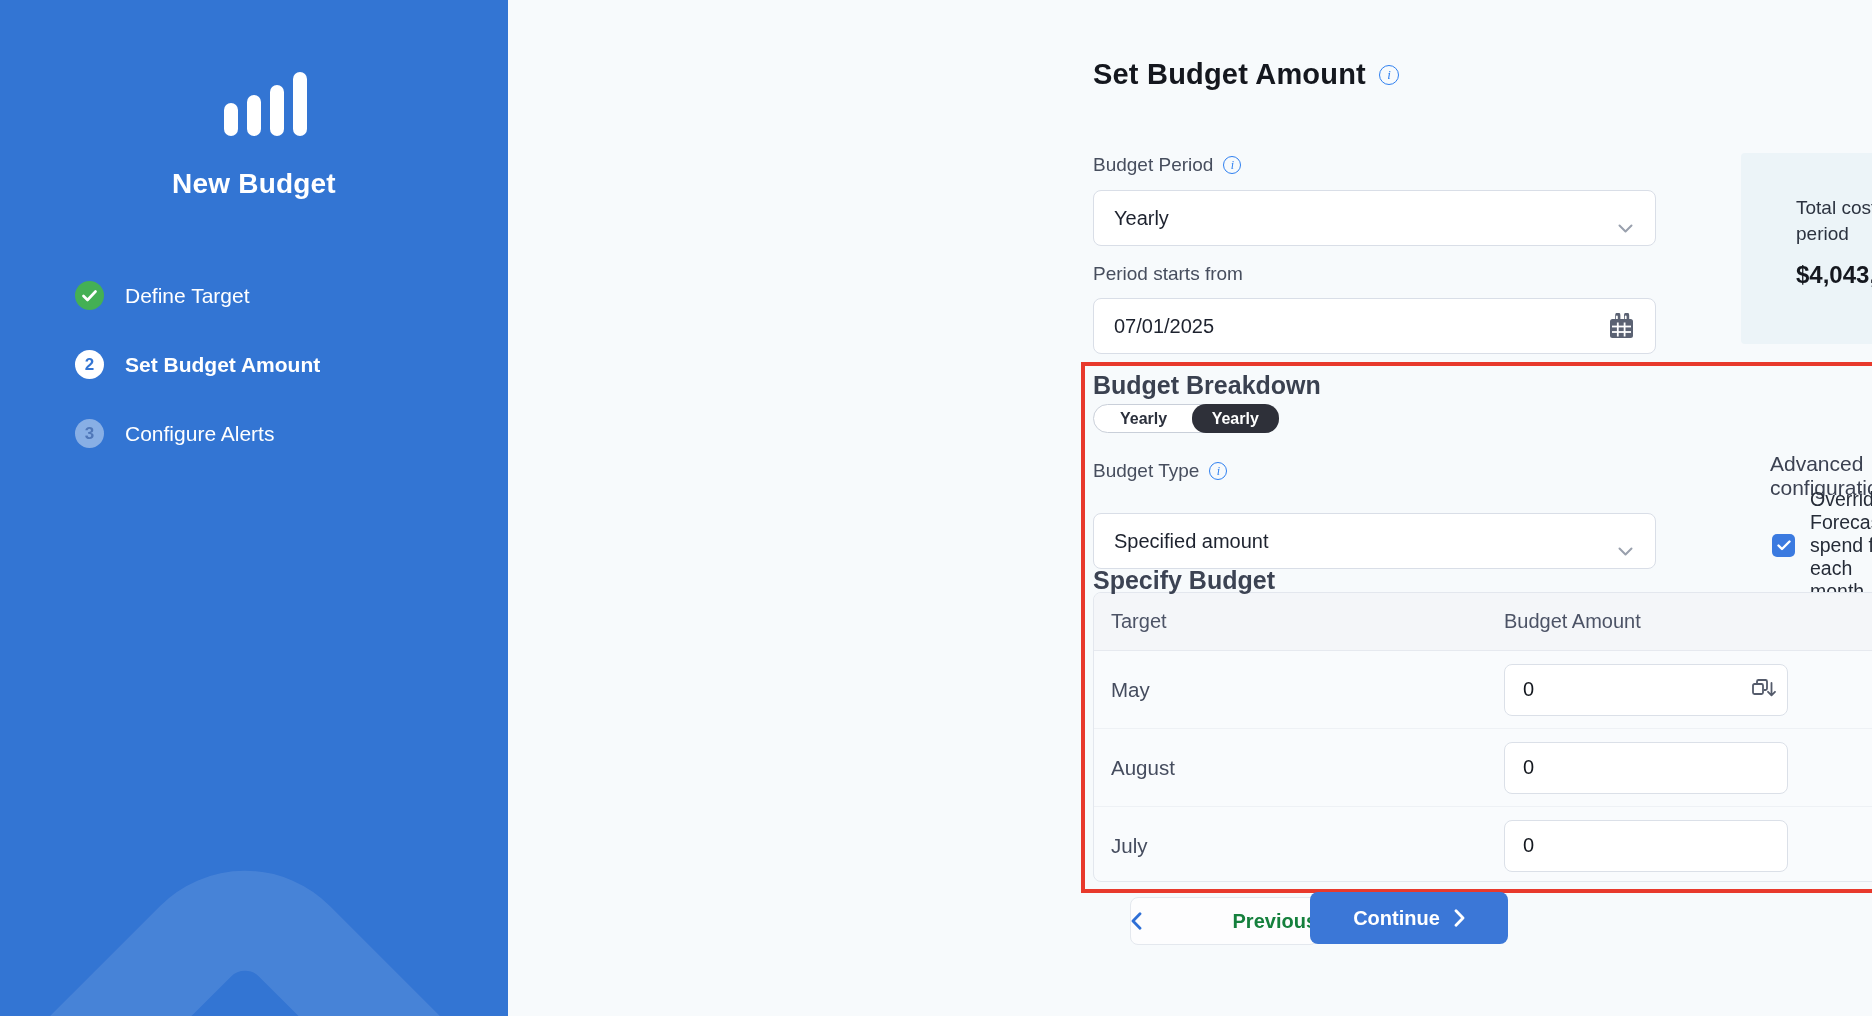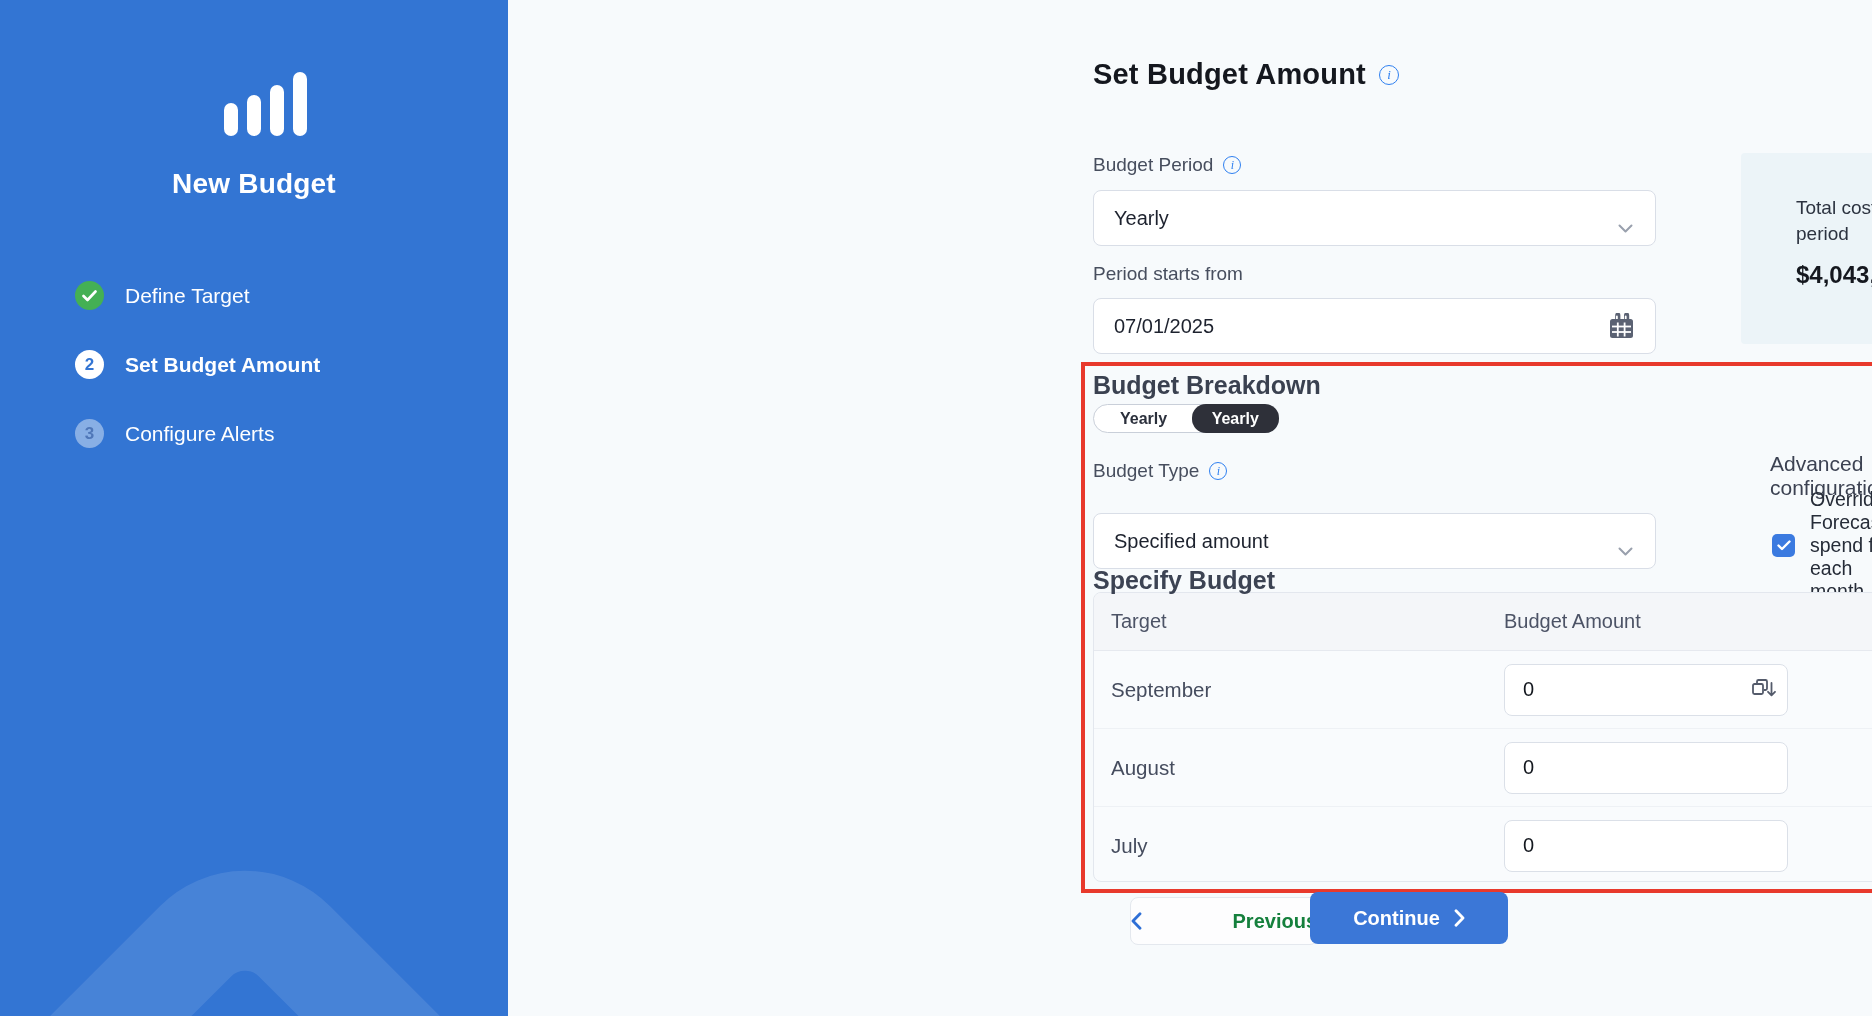--- a/index.html
+++ b/index.html
@@ -205,21 +205,21 @@
     </div>
 
     <section class="budget-table">
       <div class="t-header">
         <div class="col-month">Target</div>
         <div class="col-budget">Budget Amount</div>
 
       </div>
 
       <div class="t-row">
-        <div class="col-month">September</div>
+        <div class="col-month">May</div>
         <div class="col-budget">
           <div class="cell-input-wrap">
             <input type="text" value="0" style="">
             <span class="copy-icon">
               <svg width="25" height="23" viewBox="0 0 25 23">
                 <path d="M6 5 V3.5 A1.5 1.5 0 0 1 7.5 2 H14.5 A1.5 1.5 0 0 1 16 3.5 V10.5 A1.5 1.5 0 0 1 14.5 12 H13" fill="none" stroke="#545b6b" stroke-width="1.8"></path>
                 <rect x="2" y="6" width="10" height="10" rx="1.5" fill="none" stroke="#545b6b" stroke-width="1.8"></rect>
                 <path d="M20.5 5 V17 M17 13.8 L20.5 17.4 L24 13.8" fill="none" stroke="#545b6b" stroke-width="1.8" stroke-linecap="round" stroke-linejoin="round"></path>
               </svg>
             </span>

